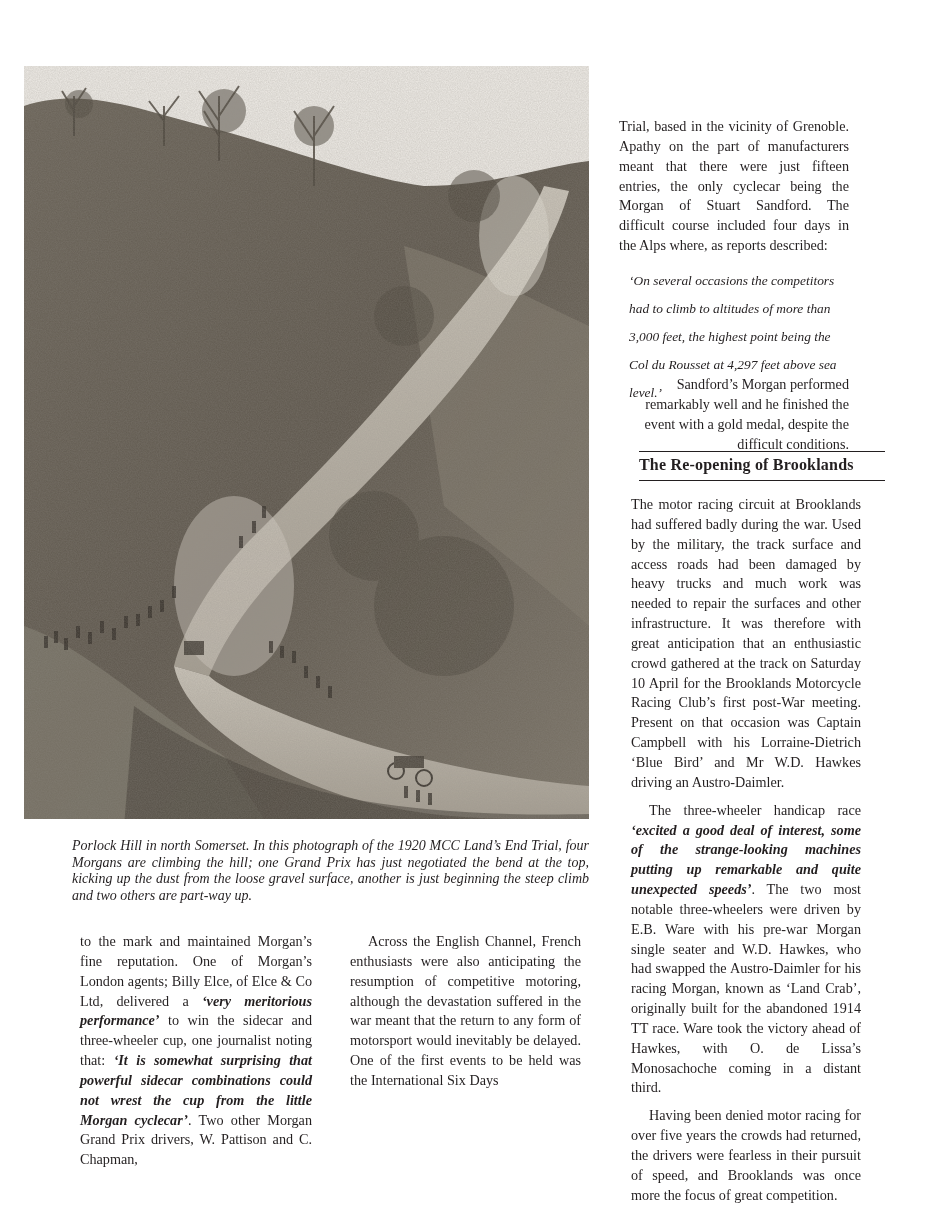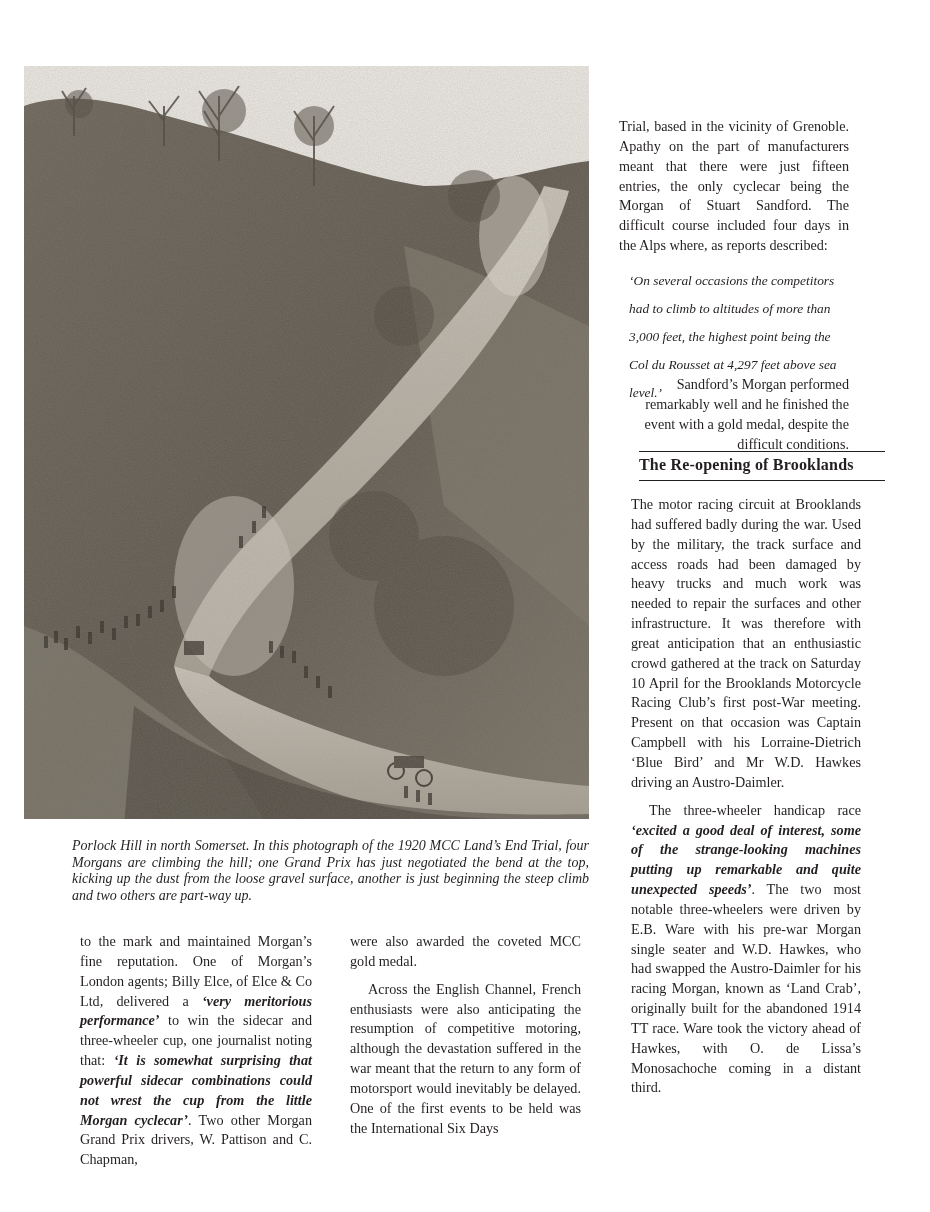--- a/index.html
+++ b/index.html
@@ -115,32 +115,32 @@
   </svg>
 </div>
 
 <div class="caption">Porlock Hill in north Somerset. In this photograph of the 1920 MCC Land’s End Trial, four Morgans are climbing the hill; one Grand Prix has just negotiated the bend at the top, kicking up the dust from the loose gravel surface, another is just beginning the steep climb and two others are part-way up.</div>
 
 <div class="col col-left">
   <p><span>to the mark and maintained Morgan’s fine reputation. One of Morgan’s London agents; Billy Elce, of Elce &amp; Co Ltd, deliv­ered a </span><em>‘very meritorious performance’</em><span> to win the sidecar and three-wheeler cup, one journalist noting that: </span><em>‘It is somewhat sur­prising that powerful sidecar combinations could not wrest the cup from the little Morgan cyclecar’</em><span>. Two other Morgan Grand Prix drivers, W. Pattison and C. Chapman,</span></p>
 </div>
 
 <div class="col col-mid">
-  <p>were also awarded the coveted MCC gold medal.</p>
   <p class="indent">Across the English Channel, French enthusiasts were also anticipating the resumption of competitive motoring, although the devastation suffered in the war meant that the return to any form of motorsport would inevitably be delayed. One of the first events to be held was the International Six Days</p>
 </div>
 
 <div class="col col-right-top">
   <p>Trial, based in the vicinity of Grenoble. Apathy on the part of manufactur­ers meant that there were just fifteen entries, the only cyclecar being the Morgan of Stuart Sandford. The difficult course included four days in the Alps where, as reports described:</p>
 </div>
 
 <div class="quote">‘On several occasions the competitors had to climb to altitudes of more than 3,000 feet, the highest point being the Col du Rousset at 4,297 feet above sea level.’</div>
 
 <div class="col col-right-after">
   <p>Sandford’s Morgan performed remarkably well and he finished the event with a gold medal, despite the difficult conditions.</p>
 </div>
 
 <div class="heading">The Re-opening of Brooklands</div>
 
 <div class="col col-right-bottom">
   <p>The motor racing circuit at Brooklands had suffered badly during the war. Used by the military, the track surface and access roads had been damaged by heavy trucks and much work was needed to repair the surfaces and other infrastruc­ture. It was therefore with great anticipa­tion that an enthusiastic crowd gathered at the track on Saturday 10 April for the Brooklands Motorcycle Racing Club’s first post-War meeting. Present on that occasion was Captain Campbell with his Lorraine-Dietrich ‘Blue Bird’ and Mr W.D. Hawkes driving an Austro-Daimler.</p>
   <p class="indent"><span>The three-wheeler handicap race </span><em>‘excited a good deal of interest, some of the strange-looking machines putting up remark­able and quite unexpected speeds’</em><span>. The two most notable three-wheelers were driven by E.B. Ware with his pre-war Morgan single seater and W.D. Hawkes, who had swapped the Austro-Daimler for his racing Morgan, known as ‘Land Crab’, originally built for the abandoned 1914 TT race. Ware took the victory ahead of Hawkes, with O. de Lissa’s Monosachoche coming in a distant third.</span></p>
+  <p class="indent">Having been denied motor racing for over five years the crowds had returned, the drivers were fearless in their pursuit of speed, and Brooklands was once more the focus of great competition.</p>
 </div>
 
 </body></html>

